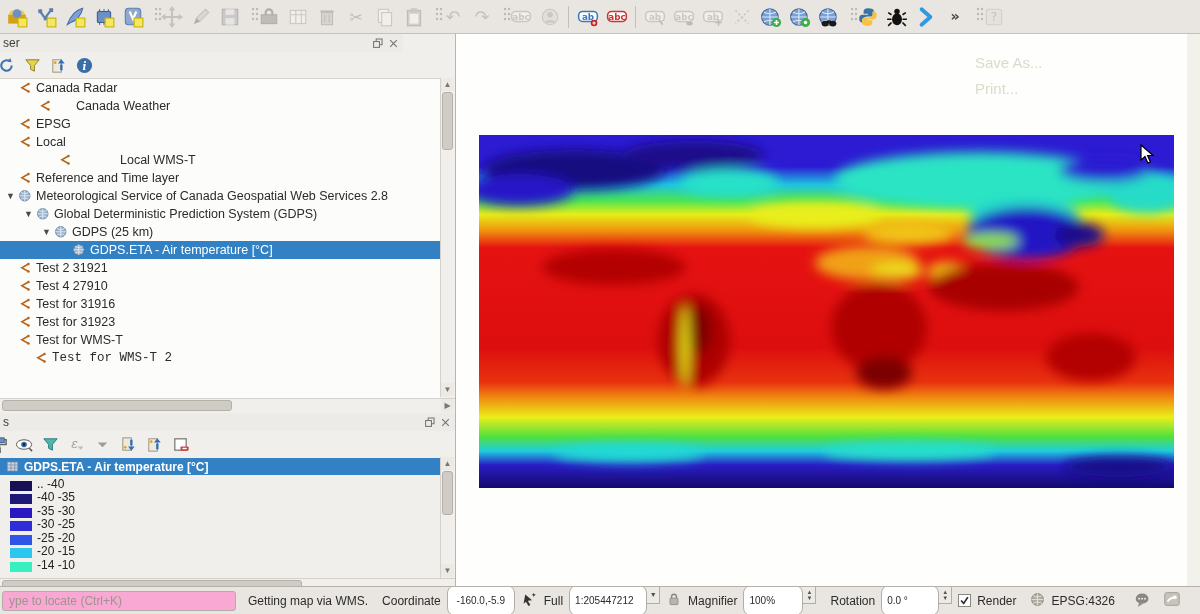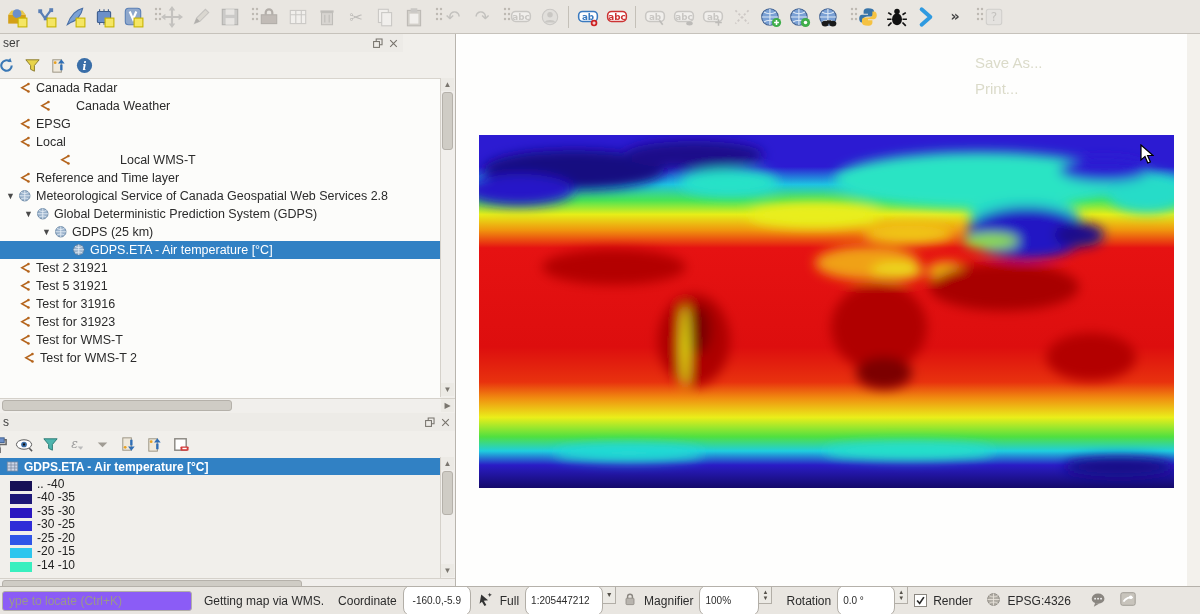--- a/index.html
+++ b/index.html
@@ -56,22 +56,22 @@
   #ghost-menu{position:absolute;left:518px;top:16px;color:rgba(190,190,158,.55);font-size:15px;line-height:26px;}
   #map{position:absolute;left:22px;top:101px;width:695px;height:353px;}
   #cursor{position:absolute;left:683px;top:110px;}
 
   
   #statusbar{position:absolute;left:0;top:586px;width:1200px;height:28px;box-sizing:border-box;
              background:#e9e6e1;border-top:1px solid #b5b1aa;display:flex;align-items:center;
              padding:0 0 0 0;gap:6px;font-size:12px;color:#2b2b2b;overflow:hidden;}
   .sbox{height:31px;border:1px solid #b2aea7;border-radius:8px;background:#fff;display:flex;
         align-items:center;padding:0 5px;box-sizing:border-box;font-size:10px;color:#2b2b2b;}
-  #locator{width:190px;margin-left:2px;border:1px solid #b2aea7;border-radius:3px;height:20px;
-           box-sizing:border-box;padding:0 6px;font-size:12px;font-family:"Liberation Sans",sans-serif;color:#2b2b2b;background:#8b5cf6;}
+  #locator{width:234px;margin-left:2px;border:1px solid #b2aea7;border-radius:3px;height:20px;
+           box-sizing:border-box;padding:0 6px;font-size:12px;font-family:"Liberation Sans",sans-serif;color:#2b2b2b;background:#f9a8d4;}
   #locator::placeholder{color:#9a968e;}
   .spin{display:flex;flex-direction:column;justify-content:center;width:13px;height:19px;
         border:1px solid #b2aea7;border-left:none;background:#eceae5;box-sizing:border-box;
         font-size:6px;color:#55514a;align-items:center;line-height:6px;}
   .slabel{white-space:nowrap;}
   .cb{width:13px;height:13px;border:1px solid #8a8680;background:#fff;display:flex;
       align-items:center;justify-content:center;box-sizing:border-box;}
 </style>
 </head>
 <body>
@@ -517,21 +517,21 @@
           </div>
           <div class="trow" style="padding-left: 4px;">
             <span class="tarrow"></span>
             <span class="ticon">
               <svg width="15" height="15" viewBox="0 0 20 20">
                 <path d="M14 4L5 9l9 5" stroke="#b5651d" stroke-width="2" fill="none"></path>
                 <circle cx="14" cy="4" r="1.7" fill="#b5651d"></circle>
                 <circle cx="14" cy="14" r="1.7" fill="#b5651d"></circle>
               </svg>
             </span>
-            <span class="tlabel">Test 5 31921</span>
+            <span class="tlabel">Test 4 27910</span>
           </div>
           <div class="trow" style="padding-left: 4px;">
             <span class="tarrow"></span>
             <span class="ticon">
               <svg width="15" height="15" viewBox="0 0 20 20">
                 <path d="M14 4L5 9l9 5" stroke="#b5651d" stroke-width="2" fill="none"></path>
                 <circle cx="14" cy="4" r="1.7" fill="#b5651d"></circle>
                 <circle cx="14" cy="14" r="1.7" fill="#b5651d"></circle>
               </svg>
             </span>
@@ -552,21 +552,21 @@
             <span class="tarrow"></span>
             <span class="ticon">
               <svg width="15" height="15" viewBox="0 0 20 20">
                 <path d="M14 4L5 9l9 5" stroke="#b5651d" stroke-width="2" fill="none"></path>
                 <circle cx="14" cy="4" r="1.7" fill="#b5651d"></circle>
                 <circle cx="14" cy="14" r="1.7" fill="#b5651d"></circle>
               </svg>
             </span>
             <span class="tlabel">Test for WMS-T</span>
           </div>
-          <div class="trow" style="padding-left: 8px;">
+          <div class="trow" style="padding-left: 20px; font-family: Liberation Mono, monospace;">
             <span class="tarrow"></span>
             <span class="ticon">
               <svg width="15" height="15" viewBox="0 0 20 20">
                 <path d="M14 4L5 9l9 5" stroke="#b5651d" stroke-width="2" fill="none"></path>
                 <circle cx="14" cy="4" r="1.7" fill="#b5651d"></circle>
                 <circle cx="14" cy="14" r="1.7" fill="#b5651d"></circle>
               </svg>
             </span>
             <span class="tlabel">Test for WMS-T 2</span>
           </div>

